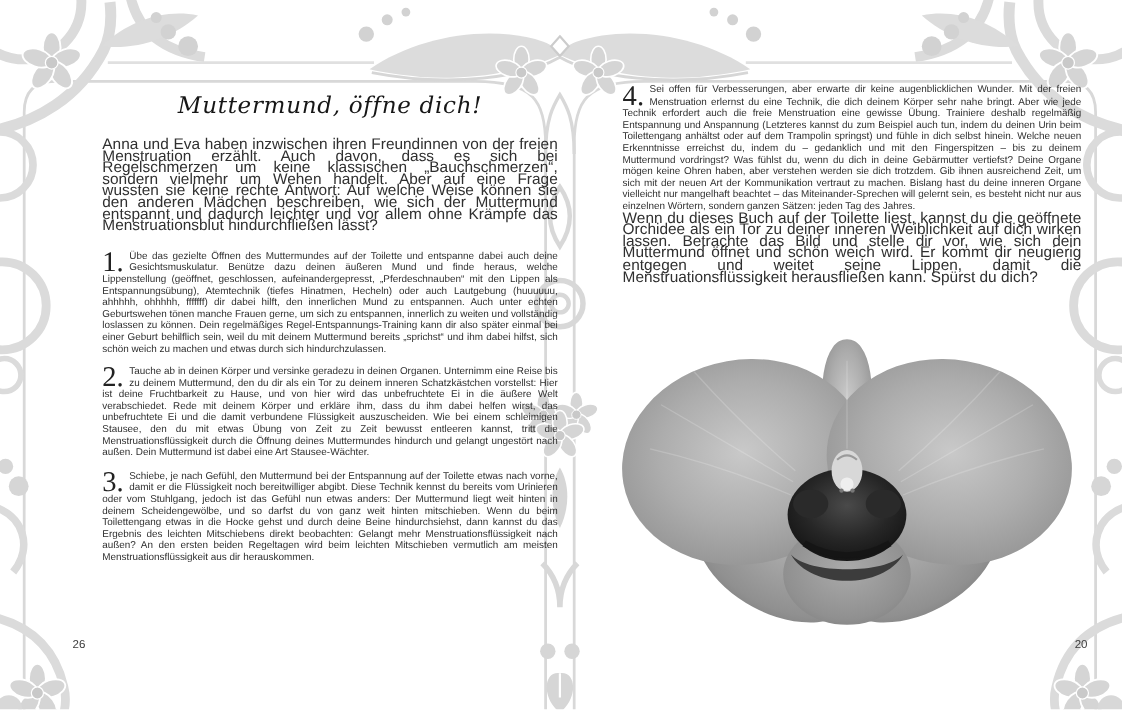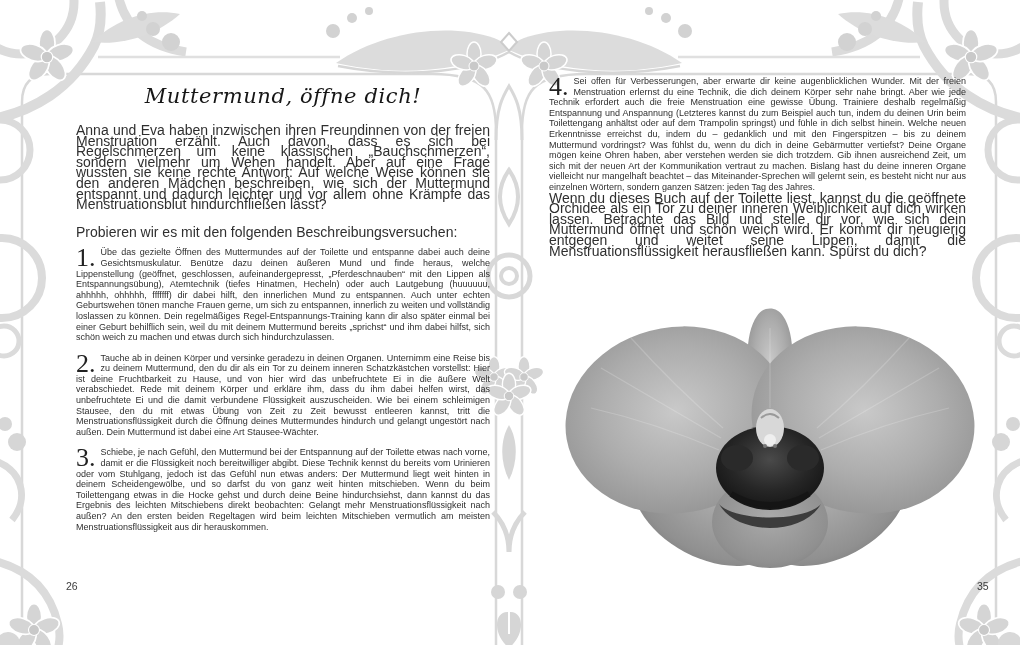--- a/index.html
+++ b/index.html
@@ -1,19 +1,19 @@
 <!DOCTYPE html>
 <html lang="de"><head>
 <meta charset="utf-8">
 <style>
   html,body{margin:0;padding:0;background:#ffffff;}
   .spread{position:relative;width:1020px;height:645px;background:#ffffff;overflow:hidden;
           font-family:"Liberation Sans",sans-serif;}
   svg.ornaments{position:absolute;left:0;top:0;width:1020px;height:645px;}
-  .col{position:absolute;}
+  .col{position:absolute;margin-left:17px;}
   .col-left{left:76px;top:84px;width:414px;}
   .col-right{left:549px;top:76px;width:417px;}
   .title{font-family:"DejaVu Serif",serif;font-style:italic;font-weight:normal;
          font-size:21px;letter-spacing:.6px;color:#161616;text-align:center;margin:0 0 17px 0;}
   p.body{margin:0;font-size:14px;line-height:10.6px;color:#2f2f2f;text-align:justify;}
   p.intro{margin-bottom:17px;}
   .item{margin-top:10px;font-size:9px;line-height:10.6px;color:#2f2f2f;text-align:justify;}
   .num{float:left;font-family:"Liberation Serif",serif;font-size:26px;line-height:20px;
        padding:1px 5px 0 0;color:#222222;}
   .closing{margin-top:10px;}
@@ -116,21 +116,20 @@
       <circle cx="520" cy="592" r="7" fill="#d6d6d6"></circle>
       <path d="M509,648 C492,634 494,610 509,612 C524,610 526,634 509,648 Z" fill="#d6d6d6"></path>
       <path d="M509,612 L509,634" stroke="#ffffff" stroke-width="2"></path>
     </g>
   </svg>
 
   <div>
     <div class="col col-left">
       <h1 class="title">Muttermund, öffne dich!</h1>
       <p class="body intro">Anna und Eva haben inzwischen ihren Freundinnen von der freien Menstruation erzählt. Auch davon, dass es sich bei Regelschmerzen um keine klassischen „Bauchschmerzen“, sondern vielmehr um Wehen handelt. Aber auf eine Frage wussten sie keine rechte Antwort: Auf welche Weise können sie den anderen Mädchen beschreiben, wie sich der Muttermund entspannt und dadurch leichter und vor allem ohne Krämpfe das Menstruationsblut hindurchfließen lässt?</p>
-      <p class="body">Probieren wir es mit den folgenden Beschreibungsversuchen:</p>
 
       <div class="item">
         <span class="num">1.</span><span>Übe das gezielte Öffnen des Muttermundes auf der Toilette und entspanne dabei auch deine Gesichtsmuskulatur. Benütze dazu deinen äußeren Mund und finde heraus, welche Lippenstellung (geöffnet, geschlossen, aufeinandergepresst, „Pferdeschnauben“ mit den Lippen als Entspannungsübung), Atemtechnik (tiefes Hinatmen, Hecheln) oder auch Lautgebung (huuuuuu, ahhhhh, ohhhhh, fffffff) dir dabei hilft, den innerlichen Mund zu entspannen. Auch unter echten Geburtswehen tönen manche Frauen gerne, um sich zu entspannen, innerlich zu weiten und vollständig loslassen zu können. Dein regelmäßiges Regel-Entspannungs-Training kann dir also später einmal bei einer Geburt behilflich sein, weil du mit deinem Muttermund bereits „sprichst“ und ihm dabei hilfst, sich schön weich zu machen und etwas durch sich hindurchzulassen.</span>
       </div>
       <div class="item">
         <span class="num">2.</span><span>Tauche ab in deinen Körper und versinke geradezu in deinen Organen. Unternimm eine Reise bis zu deinem Muttermund, den du dir als ein Tor zu deinem inneren Schatzkästchen vorstellst: Hier ist deine Fruchtbarkeit zu Hause, und von hier wird das unbefruchtete Ei in die äußere Welt verabschiedet. Rede mit deinem Körper und erkläre ihm, dass du ihm dabei helfen wirst, das unbefruchtete Ei und die damit verbundene Flüssigkeit auszuscheiden. Wie bei einem schleimigen Stausee, den du mit etwas Übung von Zeit zu Zeit bewusst entleeren kannst, tritt die Menstruationsflüssigkeit durch die Öffnung deines Muttermundes hindurch und gelangt ungestört nach außen. Dein Muttermund ist dabei eine Art Stausee-Wächter.</span>
       </div>
       <div class="item">
         <span class="num">3.</span><span>Schiebe, je nach Gefühl, den Muttermund bei der Entspannung auf der Toilette etwas nach vorne, damit er die Flüssigkeit noch bereitwilliger abgibt. Diese Technik kennst du bereits vom Urinieren oder vom Stuhlgang, jedoch ist das Gefühl nun etwas anders: Der Muttermund liegt weit hinten in deinem Scheidengewölbe, und so darfst du von ganz weit hinten mitschieben. Wenn du beim Toilettengang etwas in die Hocke gehst und durch deine Beine hindurchsiehst, dann kannst du das Ergebnis des leichten Mitschiebens direkt beobachten: Gelangt mehr Menstruationsflüssigkeit nach außen? An den ersten beiden Regeltagen wird beim leichten Mitschieben vermutlich am meisten Menstruationsflüssigkeit aus dir herauskommen.</span>
       </div>
@@ -194,16 +193,16 @@
         <path d="M170,196 Q209,218 248,196" stroke="#141414" stroke-width="6" fill="none" opacity="0.8"></path>
 
         <ellipse cx="209" cy="130" rx="14" ry="19" fill="#d8d8d8"></ellipse>
         <circle cx="209" cy="142" r="6" fill="#efefef"></circle>
         <path d="M200,120 Q209,112 218,120" stroke="#9a9a9a" stroke-width="2" fill="none"></path>
         <circle cx="204" cy="148" r="2" fill="#777777"></circle>
         <circle cx="214" cy="148" r="2" fill="#777777"></circle>
       </svg>
     </div>
 
-    <div class="pageno pageno-right">35</div>
+    <div class="pageno pageno-right">20</div>
   </div>
 
 </div>
 
 </body></html>

